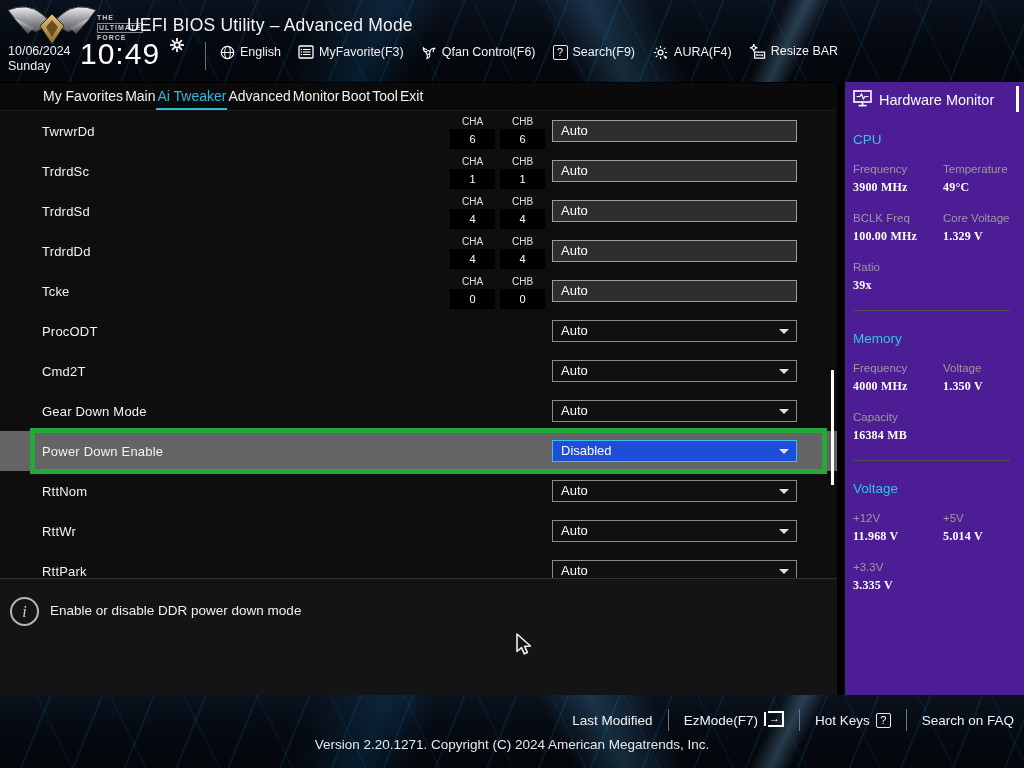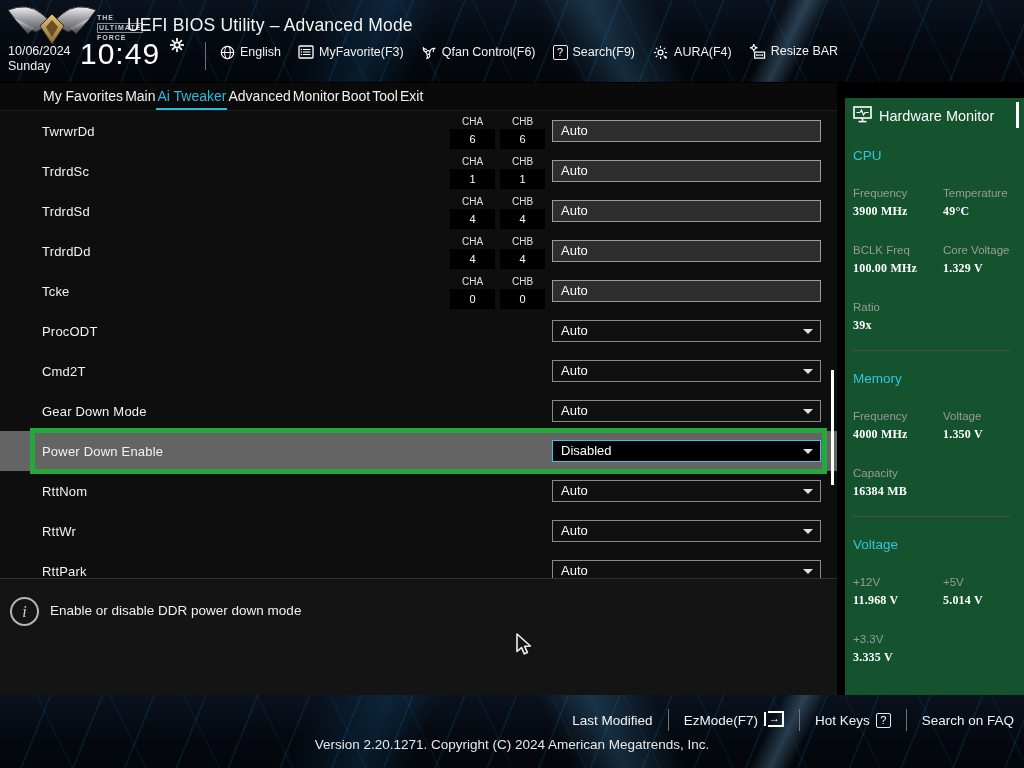--- a/index.html
+++ b/index.html
@@ -44,46 +44,46 @@
 
   
   #main { position:absolute; left:0; top:111px; width:837px; height:467px; background:#0e0e0e; overflow:hidden; z-index:1; }
   .row { position:relative; height:40px; width:837px; }
   .row.hl { background:#646464; }
   .row-label { position:absolute; left:42px; top:50%; transform:translateY(-50%); font-size:13px; color:#f2f2f2; letter-spacing:.2px; }
   .chcell { position:absolute; top:5px; width:45px; text-align:center; }
   .chcell.cha { left:450px;text-align:center; } .chcell.chb { left:500px; }
   .chcell .chlabel { font-size:10px; color:#e0e0e0; line-height:12px; }
   .chcell .chval { margin-top:1px; height:20px; background:#000; color:#fff; font-size:11px; line-height:20px; }
-  .field { position:absolute; left:552px; top:9px; width:269px; height:22px; font-size:13px;
+  .field { position:absolute; left:552px; top:9px; width:245px; height:22px; font-size:13px;
            line-height:20px; padding-left:8px; color:#fff; }
   .field.textbox { background:#2e2e2e; border:1px solid #9c9c9c; }
   .field.dropdown { background:#101010; border:1px solid #8a8a8a; }
   .field.dropdown .arrow { position:absolute; right:7px; top:8px; width:0; height:0;
            border-left:5px solid transparent; border-right:5px solid transparent; border-top:5px solid #e2e2e2; }
-  .row.hl .field.dropdown { background:#000000; border:1px solid #3fc0e8; }
+  .row.hl .field.dropdown { background:#1d4ed8; border:1px solid #3fc0e8; }
   #green-box { position:absolute; left:30px; top:317px; width:797px; height:46px;
            border:5px solid #25a73c; pointer-events:none; z-index:5; }
   #main-scrollbar { position:absolute; left:831px; top:259px; width:3px; height:115px; background:#ffffff; }
 
   
   #infobar { position:absolute; left:0; top:578px; width:837px; height:117px; background:#141414; border-top:1px solid #303030; z-index:1; }
   #info-icon { position:absolute; left:10px; top:18px; width:29px; height:29px; border:2px solid #b5b5b5; border-radius:50%;
            color:#cfcfcf; font-family:"Liberation Serif","DejaVu Serif",serif; font-style:italic; font-size:16px;
            display:flex; align-items:center; justify-content:center; }
   #help-text { position:absolute; left:50px; top:24px; font-size:13.5px; color:#f0f0f0; }
 
   
-  #sidebar { position:absolute; left:845px; top:98px; width:179px; height:613px; background:#14532d; z-index:1; }
+  #sidebar { position:absolute; left:845px; top:82px; width:179px; height:613px; background:#4c1d95; z-index:1; }
   #hm-title { display:flex; align-items:center; gap:7px; padding:8px 0 0 8px; font-size:14.5px; color:#fafafa; }
   #hm-scroll { position:absolute; right:5px; top:4px; width:3px; height:26px; background:#fff; }
   #hm-body { padding:2px 8px 0 8px; }
   .hm-sec-name { color:#33c5de; font-size:13.5px; margin:20px 0 16px 0; }
   .hm-grid { display:grid; grid-template-columns:86px 1fr; column-gap:4px; }
-  .hm-field { margin-bottom:17px;margin-top:8px; }
+  .hm-field { margin-bottom:17px; }
   .hm-label { color:#9b9b9b; font-size:11.5px; }
   .hm-value { color:#ffffff; font-size:12px; font-weight:700; margin-top:5px; letter-spacing:.2px;font-family:Liberation Serif, serif; }
   .hm-divider { border-top:1px solid #4f4f4f; margin:0 6px 0 0; }
 
   
   #bottom { position:absolute; left:0; top:695px; width:1024px; height:73px; z-index:2; }
   #footer-links { position:absolute; right:10px; top:14px; display:flex; align-items:center; gap:15px; }
   .flink { display:inline-flex; align-items:center; gap:6px; font-size:13.5px; color:#f2f2f2; white-space:nowrap; }
   .vsep { width:1px; height:22px; background:#6f757b; }
   .ezicon { display:inline-flex; align-items:center; }

